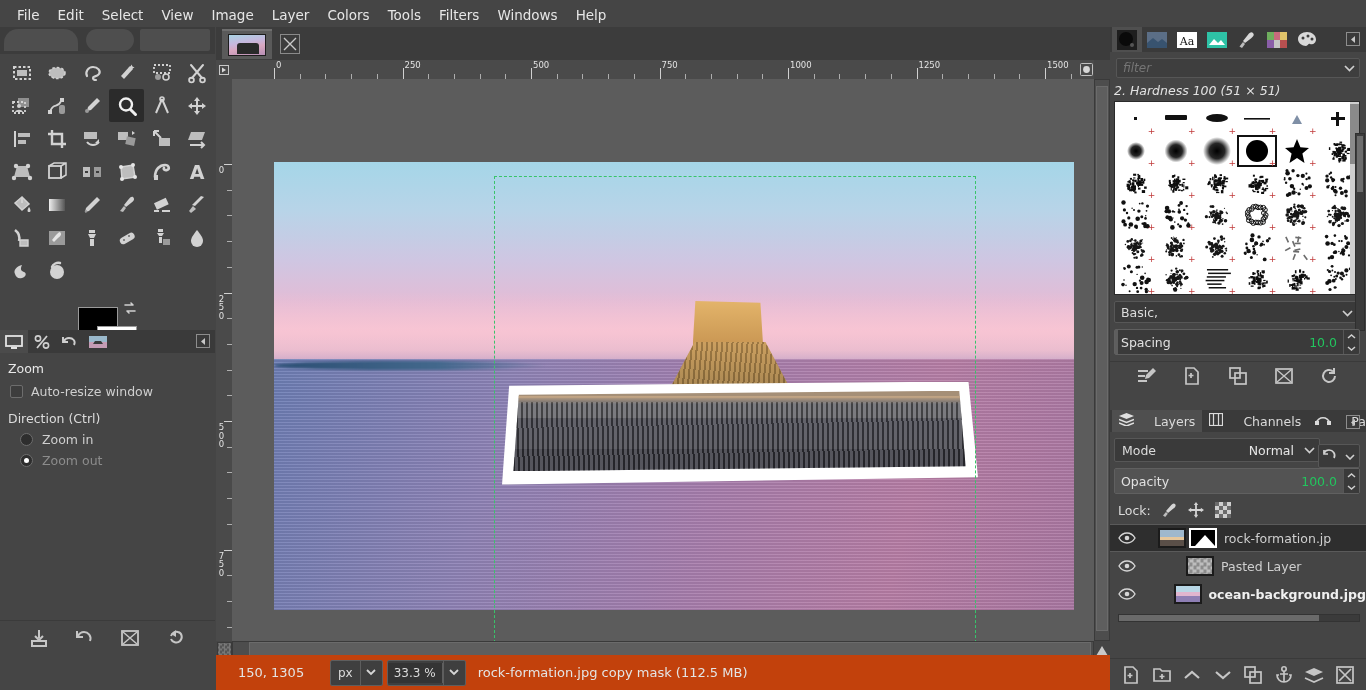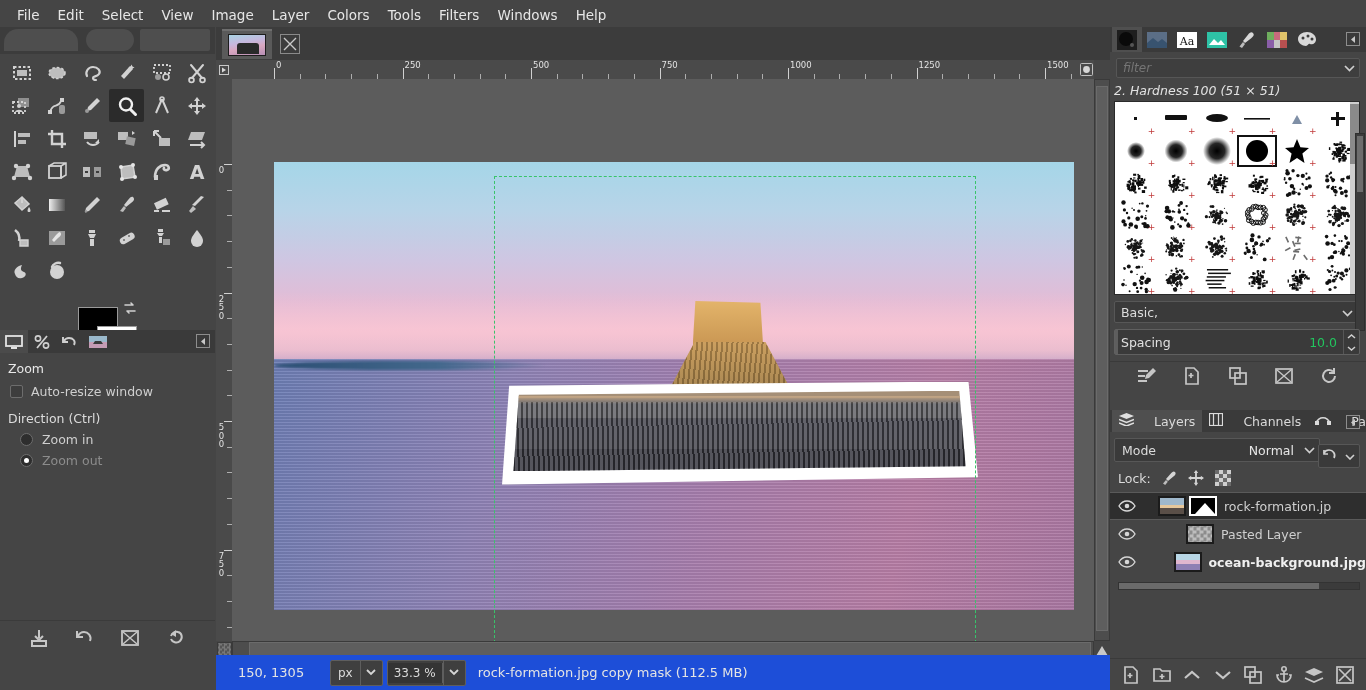--- a/index.html
+++ b/index.html
@@ -263,21 +263,21 @@
     display: flex; align-items: center; justify-content: center;
   }
   .nav-corner {
     position: absolute; left: 878px; top: 614px; width: 16px; height: 20px;
     display: flex; align-items: center; justify-content: center;
   }
 
   
   .statusbar {
     position: absolute; left: 216px; top: 655px; width: 894px; height: 35px;
-    background: #1d4ed8; display: flex; align-items: center; padding-left: 22px;
+    background: #c2410c; display: flex; align-items: center; padding-left: 22px;
   }
   .pos-label { font-size: 13px; color: #e4e4e4; min-width: 92px; }
   .unit-combo, .zoom-combo {
     display: flex; align-items: center; height: 26px;
     background: #3f3f3f; border: 1px solid #5e5e5e; border-radius: 2px; margin-right: 4px;
   }
   .combo-val { padding: 0 7px; font-size: 12px; color: #dcdcdc; }
   .combo-arrow {
     width: 22px; height: 24px; display: flex; align-items: center; justify-content: center;
     border-left: 1px solid #5e5e5e;
@@ -2477,20 +2477,33 @@
               </svg>
           </span>
           <span>
             <svg width="10" height="6" viewBox="0 0 10 6">
                 <path d="M1 1l4 4 4-4" fill="none" stroke="#cfcfcf" stroke-width="1.6"></path>
               </svg>
           </span>
         </div>
       </div>
 
+      <div class="spin-row" style="margin:6px 6px 0 4px;">
+        <span class="spin-fill" style="width:100%;background:#535353;"></span>
+        <span class="spin-label" style="position:relative;">Opacity</span>
+        <span class="spin-value" style="position:relative;">100.0</span>
+        <span class="spin-btns" style="position:relative;background:#3a3a3a;">
+          <svg width="9" height="5" viewBox="0 0 9 5">
+              <path d="M1 4l3.5-3L8 4" fill="none" stroke="#cfcfcf" stroke-width="1.5"></path>
+            </svg>
+          <svg width="9" height="5" viewBox="0 0 9 5">
+              <path d="M1 1l3.5 3L8 1" fill="none" stroke="#cfcfcf" stroke-width="1.5"></path>
+            </svg>
+        </span>
+      </div>
 
       <div class="lock-row">
         <span class="lock-label">Lock:</span>
         <span class="lock-btn">
           <svg width="16" height="16" viewBox="0 0 16 16">
               <path d="M14 2c1.4 1.4.4 3-1.6 4.6L7 11l-2-2 4.4-5C11 2.2 12.6.6 14 2z" fill="#d4d4d4"></path>
               <path d="M5 10l1.8 1.8-2.6 3.2L2 13.6z" fill="#bdbdbd"></path>
             </svg>
         </span>
         <span class="lock-btn">

